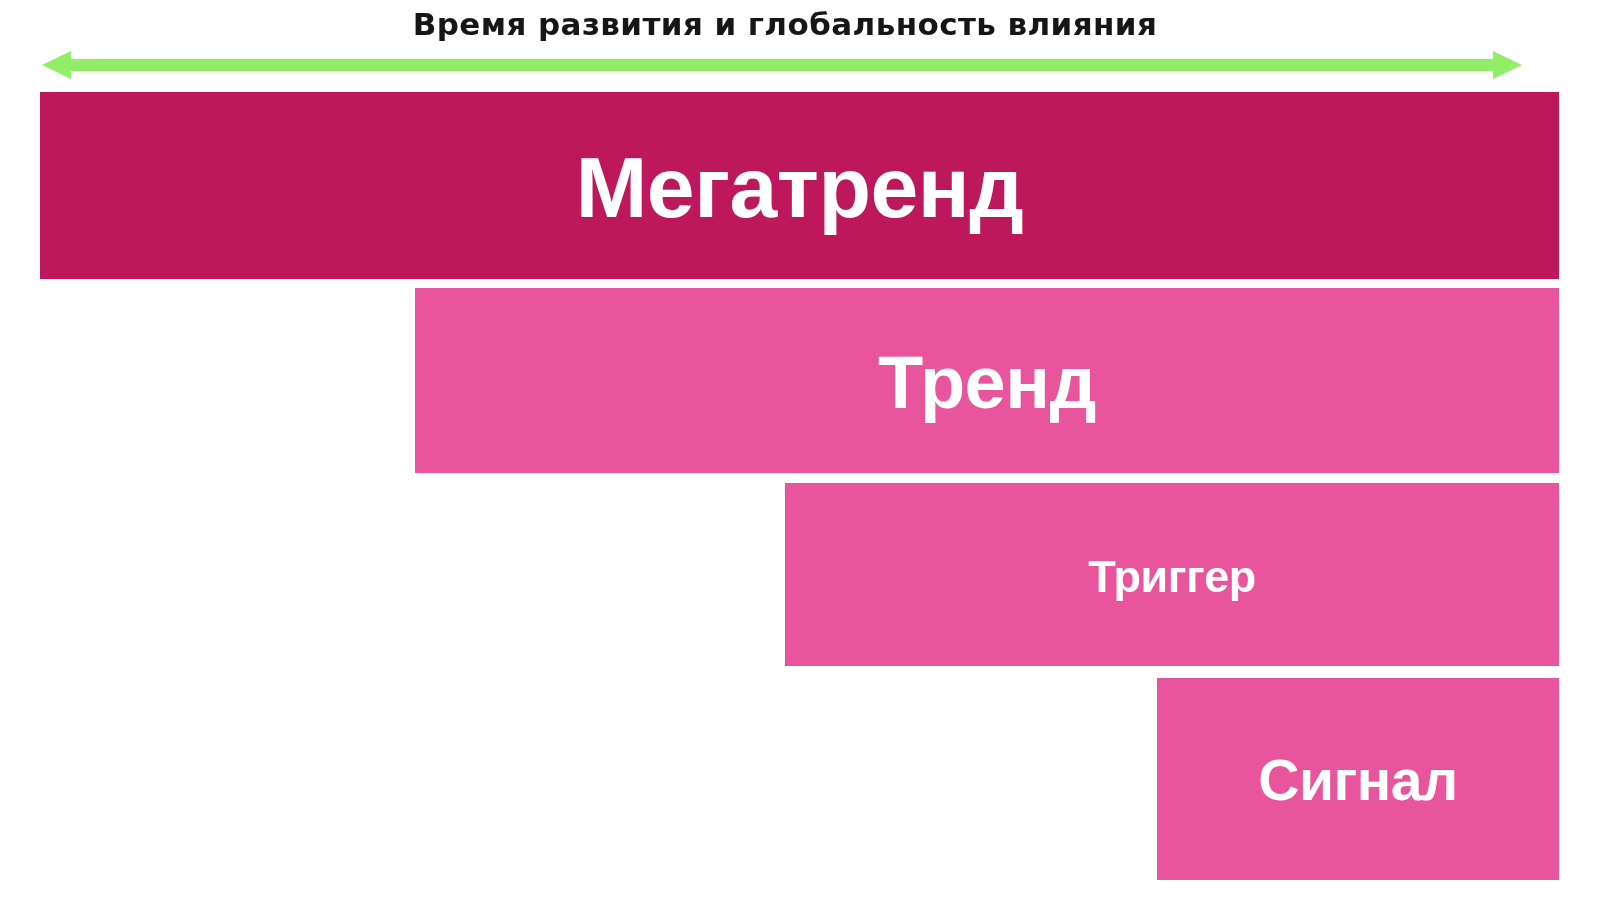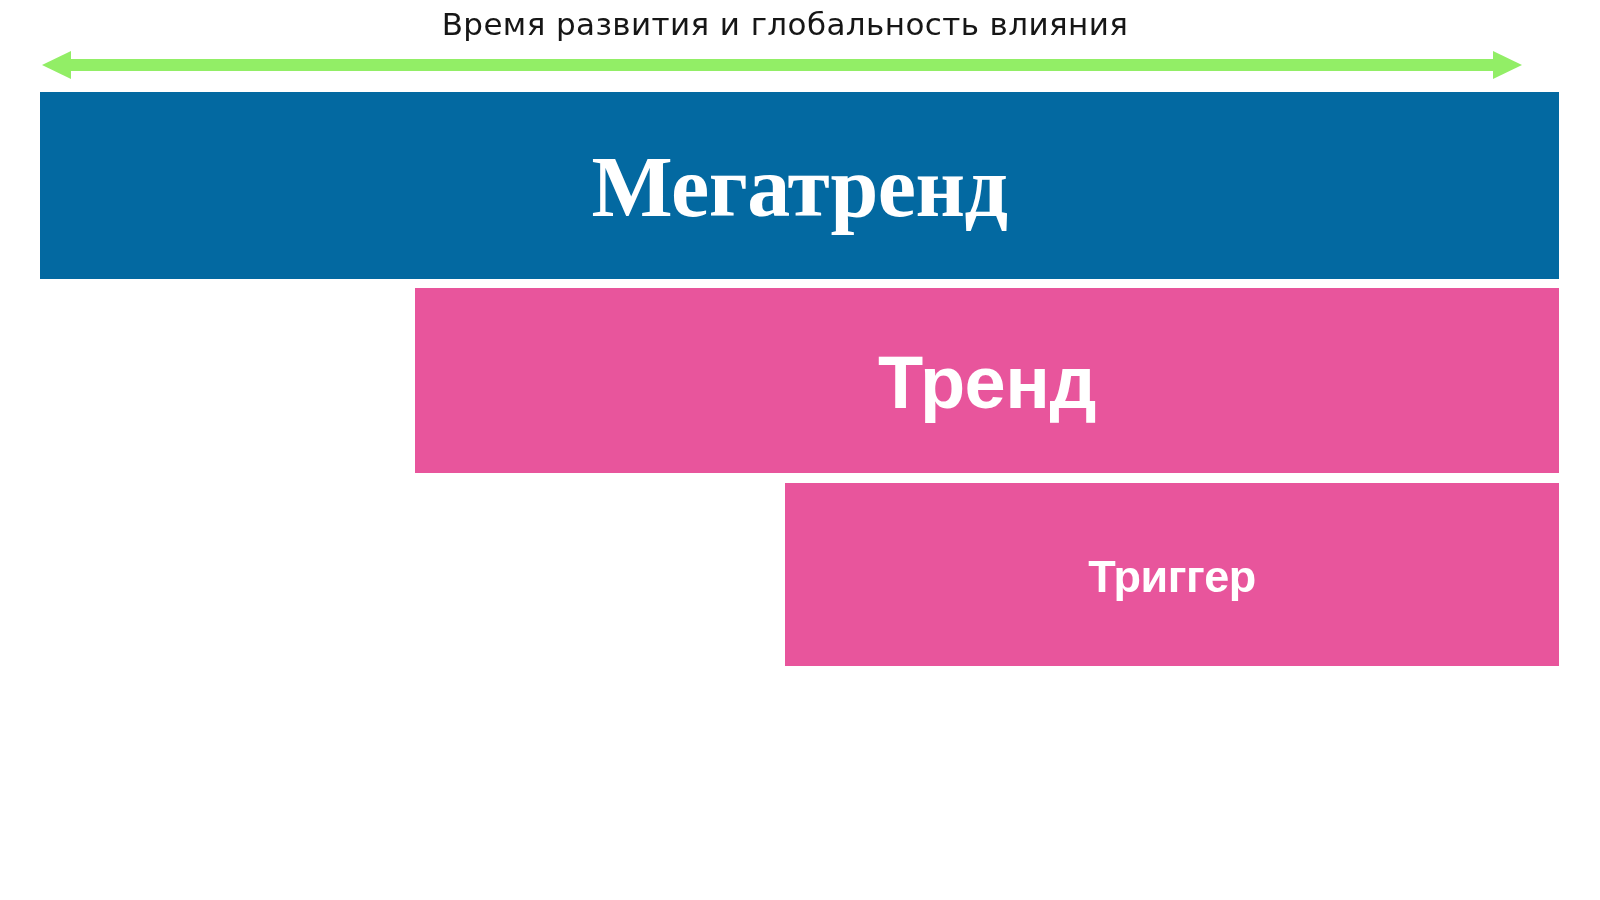--- a/index.html
+++ b/index.html
@@ -23,21 +23,21 @@
   }
 
   
   .title {
     position: absolute;
     left: 0;
     top: 6px;
     width: 1570px;
     text-align: center;
     font-family: "DejaVu Sans", sans-serif;
-    font-weight: normal;
+    font-weight: bold;
     font-size: 31px;
     line-height: 36px;
     letter-spacing: 0.4px;
     color: #161616;
     white-space: nowrap;
   }
 
   
   .axis-arrow {
     position: absolute;
@@ -91,26 +91,29 @@
   <div class="title" style="color: rgb(22, 22, 22);">Время развития и глобальность влияния</div>
 
   <div class="axis-arrow">
     <svg viewBox="0 0 1480 34" xmlns="http://www.w3.org/2000/svg" aria-hidden="true">
       <polygon points="0,17 29,3 29,31" fill="#92EE66"></polygon>
       <polygon points="1480,17 1451,3 1451,31" fill="#92EE66"></polygon>
       <rect x="27" y="11" width="1426" height="12" fill="#92EE66"></rect>
     </svg>
   </div>
 
-  <div class="bar bar-mega" style="background: #0369a1; color: rgb(255, 255, 255); font-family: Liberation Serif, serif;">
+  <div class="bar bar-mega" style="background: #be185d; color: rgb(255, 255, 255);">
     <span class="bar-label">Мегатренд</span>
   </div>
 
   <div class="bar bar-trend" style="background: rgb(232, 85, 156); color: rgb(255, 255, 255);">
     <span class="bar-label">Тренд</span>
   </div>
 
   <div class="bar bar-trigger" style="background: rgb(232, 85, 156); color: rgb(255, 255, 255);">
     <span class="bar-label">Триггер</span>
   </div>
 
+  <div class="bar bar-signal" style="background: rgb(232, 85, 156); color: rgb(255, 255, 255);">
+    <span class="bar-label">Сигнал</span>
+  </div>
 
 </div>
 
 </body></html>

